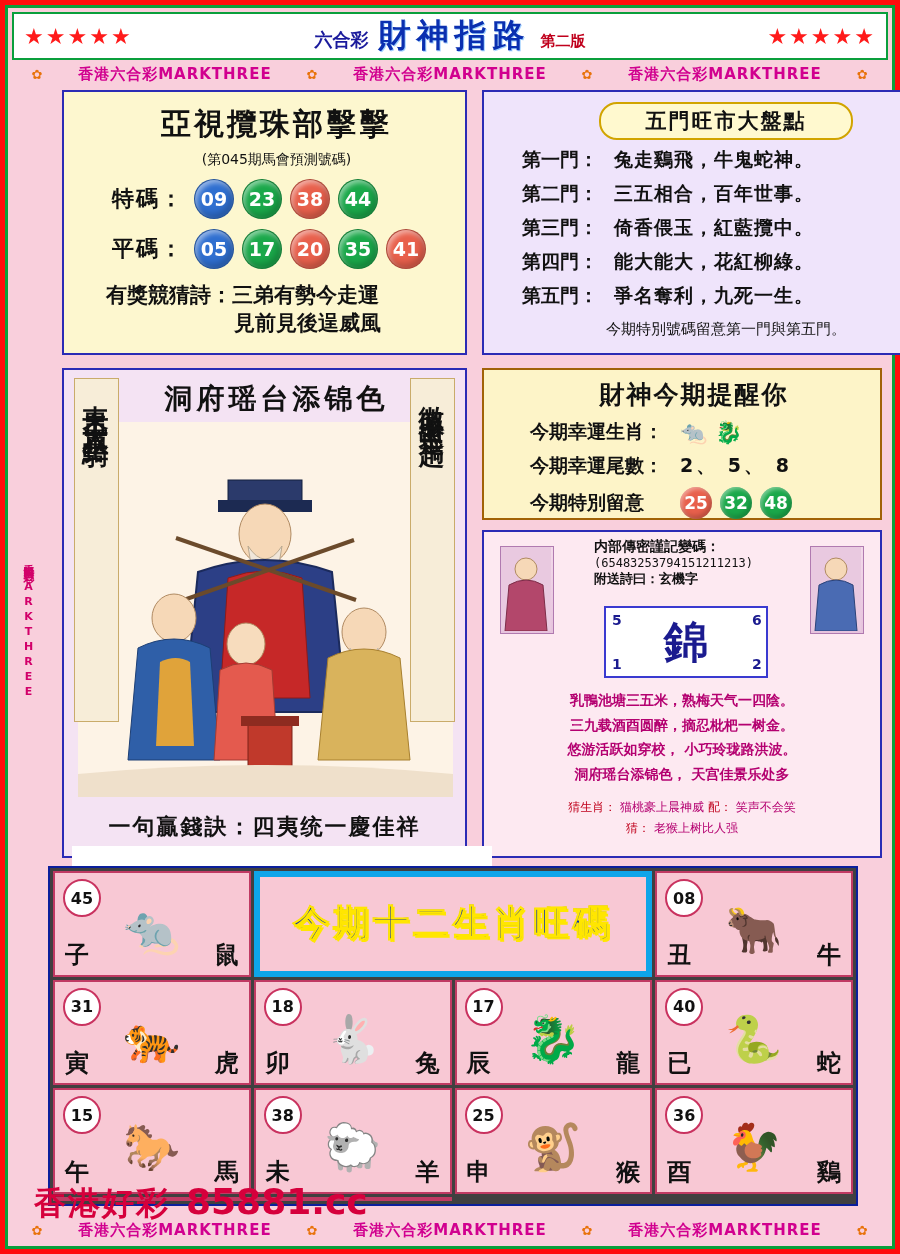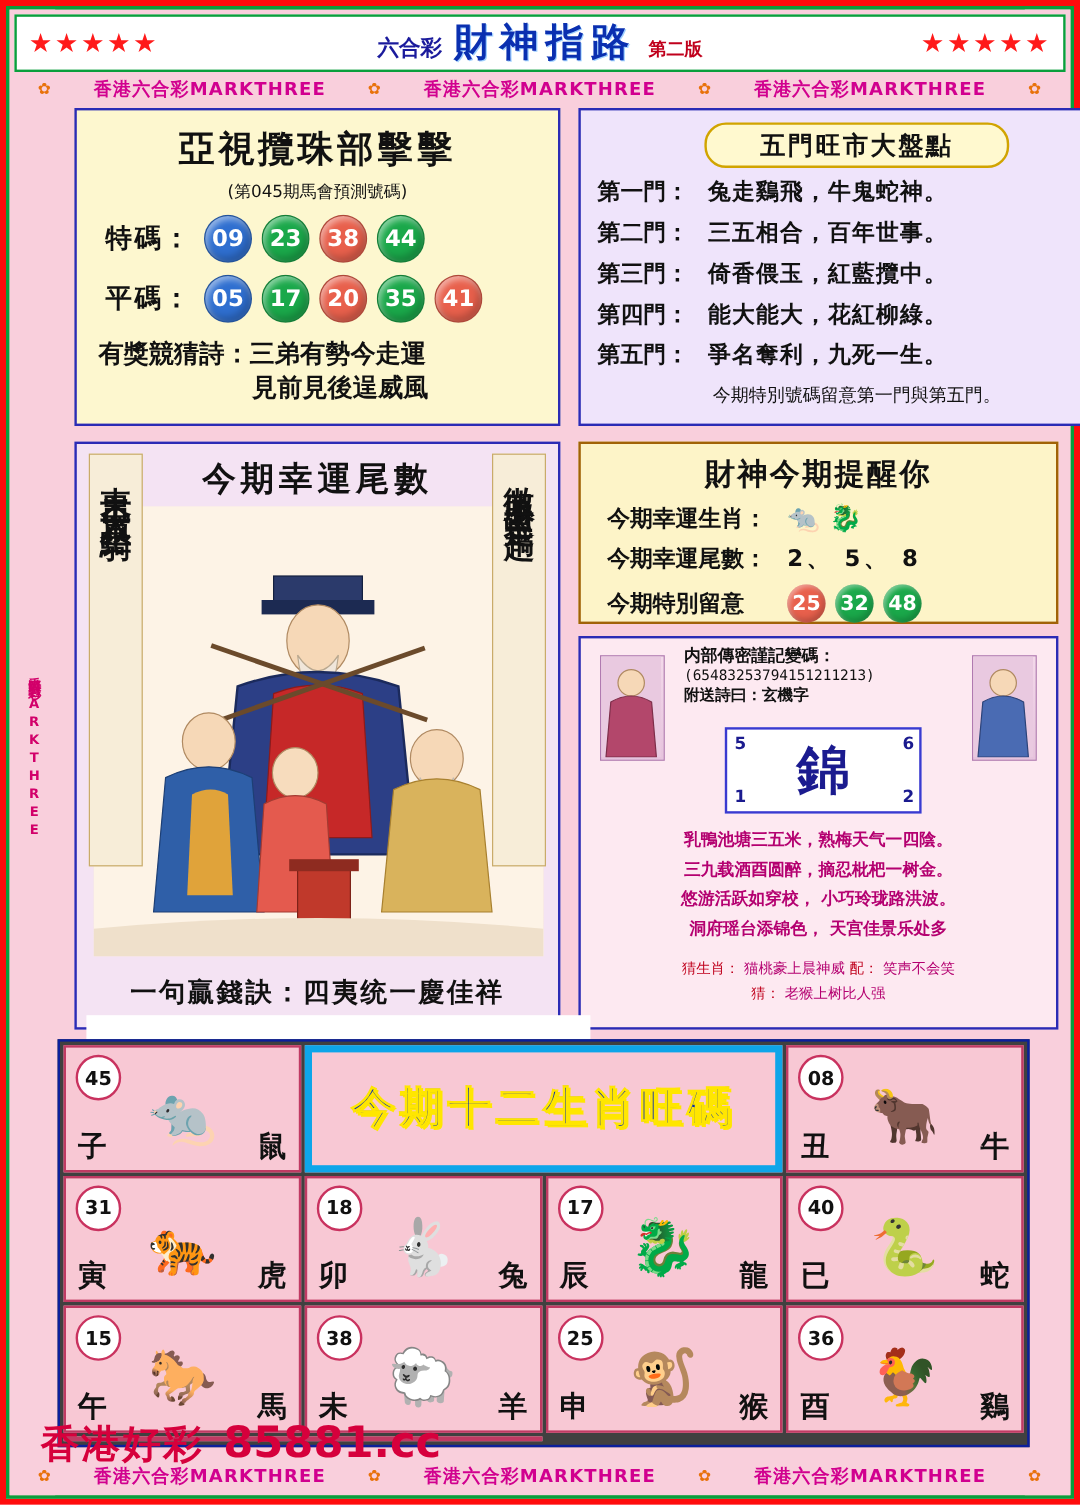--- a/index.html
+++ b/index.html
@@ -55,21 +55,21 @@
     position:absolute;left:12px;width:876px;height:24px;
     display:flex;align-items:center;justify-content:space-around;
     font-size:15px;font-weight:bold;color:#d1008f;
     letter-spacing:1px;white-space:nowrap;
   }
   .marquee.top{top:62px;}
   .marquee.bottom{top:1218px;}
   .clover{color:#e8720a;font-size:13px;margin:0 4px;}
 
   
-  .panel{position:absolute;box-sizing:border-box;}
+  .panel{position:absolute;box-sizing:border-box;padding-left:24px;}
 
   
   .p1{
     left:62px;top:90px;width:405px;height:265px;
     background:#fdf7cf;border:2px solid #2b2bb5;
   }
   .p1 h2{
     margin:12px 0 0;text-align:center;font-size:30px;color:#111;
     font-weight:bold;letter-spacing:3px;
   }
@@ -312,21 +312,21 @@
     <div class="gate">
       <span class="g-name">第五門：</span>
       <span class="g-text">爭名奪利，九死一生。</span>
       <span class="mini b-green">44</span>
     </div>
 
     <div class="note">今期特別號碼留意第一門與第五門。</div>
   </div>
 
   <div class="panel p3">
-    <h2>今期幸運尾數</h2>
+    <h2>洞府瑶台添锦色</h2>
     <div class="art">
       <svg width="375" height="375" viewBox="0 0 375 375">
         <rect x="0" y="0" width="375" height="375" fill="#fdf3e6"></rect>
 
         <g>
           <rect x="150" y="58" width="74" height="28" fill="#2b3a6b" stroke="#14203f"></rect>
           <rect x="140" y="78" width="94" height="12" fill="#1c2a52"></rect>
           <ellipse cx="187" cy="112" rx="26" ry="30" fill="#f6d8b7" stroke="#b08a62"></ellipse>
           <path d="M170 124 q17 26 34 0 q-4 34 -17 44 q-13 -10 -17 -44z" fill="#f0e6da" stroke="#b9a88f"></path>
           <path d="M120 150 q67 -24 134 0 l14 140 l-162 0z" fill="#2c3f86" stroke="#1b2a5c" stroke-width="2"></path>

